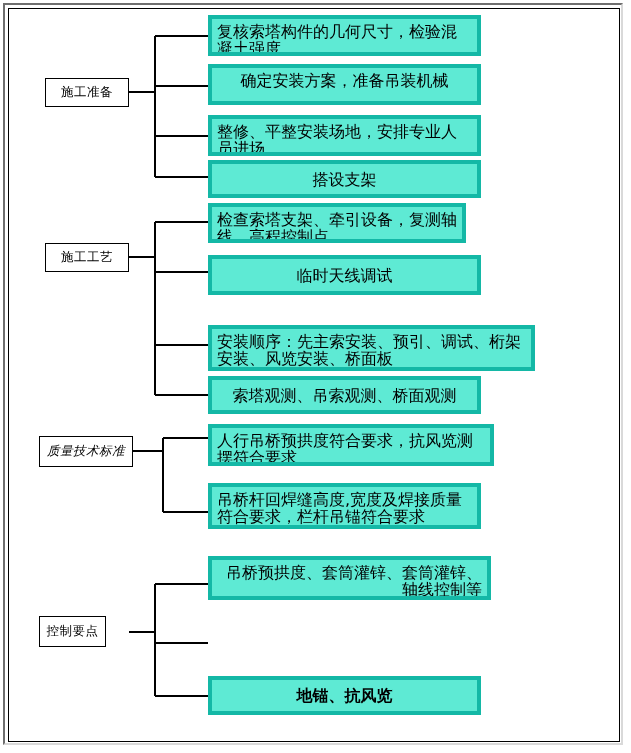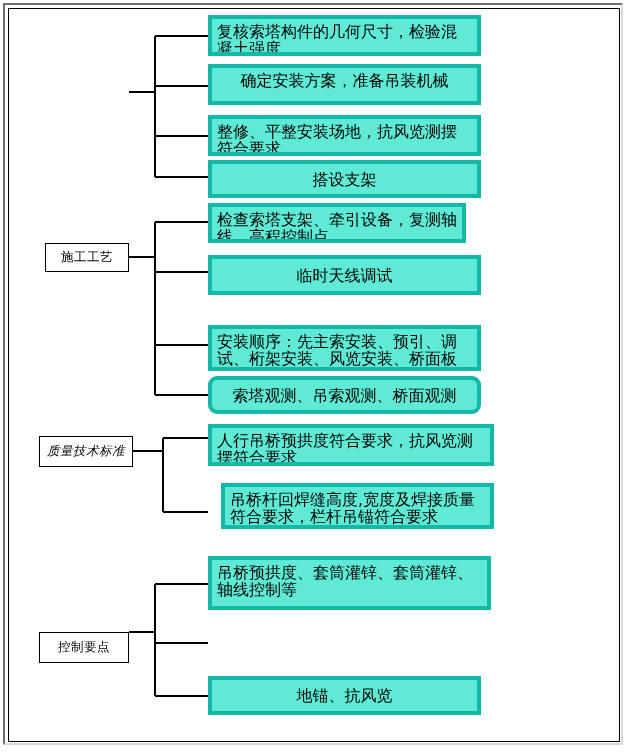--- a/index.html
+++ b/index.html
@@ -120,76 +120,79 @@
       <line x1="163" y1="438" x2="208" y2="438"></line>
       <line x1="163" y1="512" x2="208" y2="512"></line>
 
       <line x1="129" y1="632" x2="155" y2="632"></line>
       <line x1="155" y1="584" x2="155" y2="696"></line>
       <line x1="155" y1="584" x2="208" y2="584"></line>
       <line x1="155" y1="643" x2="208" y2="643"></line>
       <line x1="155" y1="696" x2="208" y2="696"></line>
     </svg>
 
+    <div class="root" style="left:45px; top:78px; width:84px; height:29px;">
+      <span>施工准备</span>
+    </div>
 
     <div class="node left" style="left:208px; top:15px; width:273px; height:41px;">
       <span>复核索塔构件的几何尺寸，检验混凝土强度</span>
     </div>
 
     <div class="node left" style="left:208px; top:64px; width:273px; height:41px;text-align:center;">
       <span>确定安装方案，准备吊装机械</span>
     </div>
 
     <div class="node left" style="left:208px; top:115px; width:273px; height:41px;">
-      <span>整修、平整安装场地，抗风览测摆符合要求</span>
+      <span>整修、平整安装场地，安排专业人员进场</span>
     </div>
 
     <div class="node vcenter" style="left:208px; top:160px; width:273px; height:38px;">
       <span>搭设支架</span>
     </div>
 
     <div class="root" style="left:45px; top:243px; width:84px; height:29px;">
       <span>施工工艺</span>
     </div>
 
     <div class="node left" style="left:208px; top:203px; width:258px; height:40px;">
       <span>检查索塔支架、牵引设备，复测轴线、高程控制点</span>
     </div>
 
     <div class="node vcenter" style="left:208px; top:255px; width:273px; height:40px;">
       <span>临时天线调试</span>
     </div>
 
-    <div class="node left" style="left:208px; top:325px; width:273px; height:46px;">
+    <div class="node left" style="left:208px; top:325px; width:327px; height:46px;">
       <span>安装顺序：先主索安装、预引、调试、桁架安装、风览安装、桥面板</span>
     </div>
 
-    <div class="node vcenter" style="left:208px; top:376px; width:273px; height:38px;border-radius:9px;">
+    <div class="node vcenter" style="left:208px; top:376px; width:273px; height:38px;">
       <span>索塔观测、吊索观测、桥面观测</span>
     </div>
 
     <div class="root" style="left:39px; top:436px; width:94px; height:31px;font-style:italic;">
       <span>质量技术标准</span>
     </div>
 
     <div class="node left" style="left:208px; top:424px; width:286px; height:42px;">
       <span>人行吊桥预拱度符合要求，抗风览测摆符合要求</span>
     </div>
 
-    <div class="node left" style="left:221px; top:483px; width:273px; height:46px;">
+    <div class="node left" style="left:208px; top:483px; width:273px; height:46px;">
       <span>吊桥杆回焊缝高度,宽度及焊接质量符合要求，栏杆吊锚符合要求</span>
     </div>
 
-    <div class="root" style="left:39px; top:632px; width:90px; height:31px;">
+    <div class="root" style="left:39px; top:616px; width:67px; height:31px;">
       <span>控制要点</span>
     </div>
 
-    <div class="node left" style="left:208px; top:556px; width:283px; height:54px;">
+    <div class="node left" style="left:208px; top:556px; width:283px; height:44px;text-align:right;">
       <span>吊桥预拱度、套筒灌锌、套筒灌锌、轴线控制等</span>
     </div>
 
 
-    <div class="node vcenter" style="left:208px; top:676px; width:273px; height:39px;">
+    <div class="node vcenter" style="left:208px; top:676px; width:273px; height:39px;font-weight:bold;">
       <span>地锚、抗风览</span>
     </div>
 
   </div>
 </div>
 
 </body></html>

